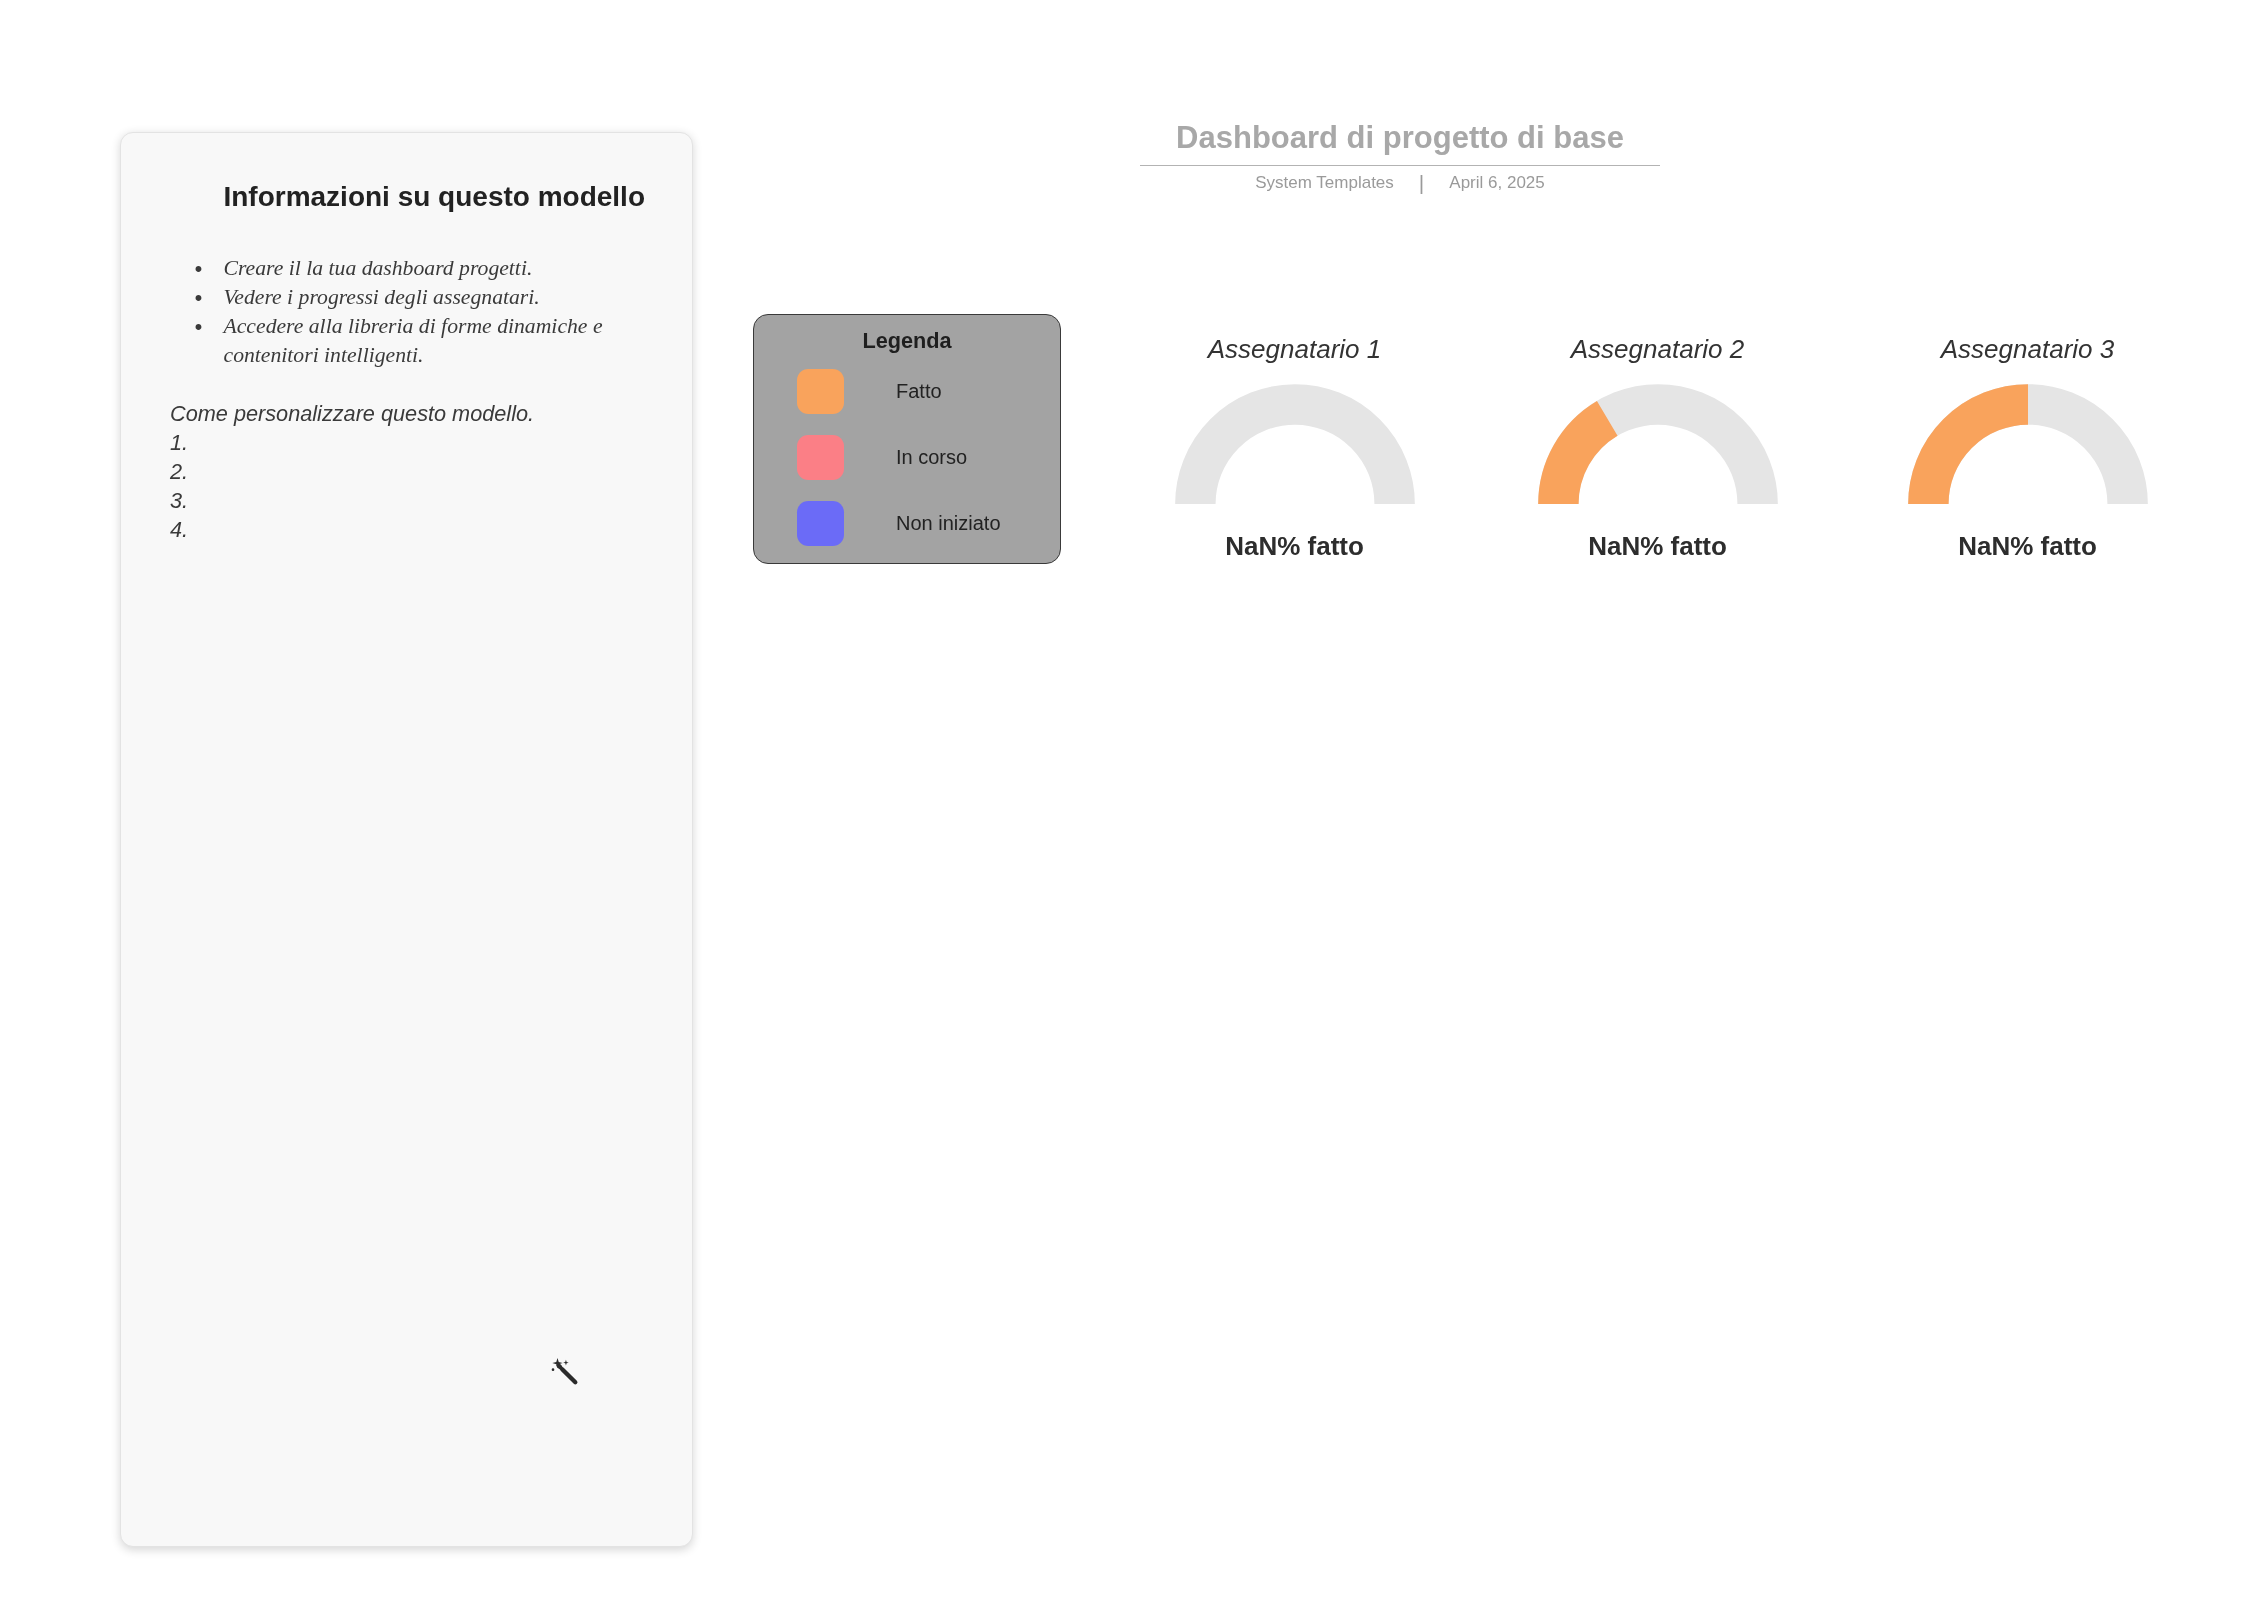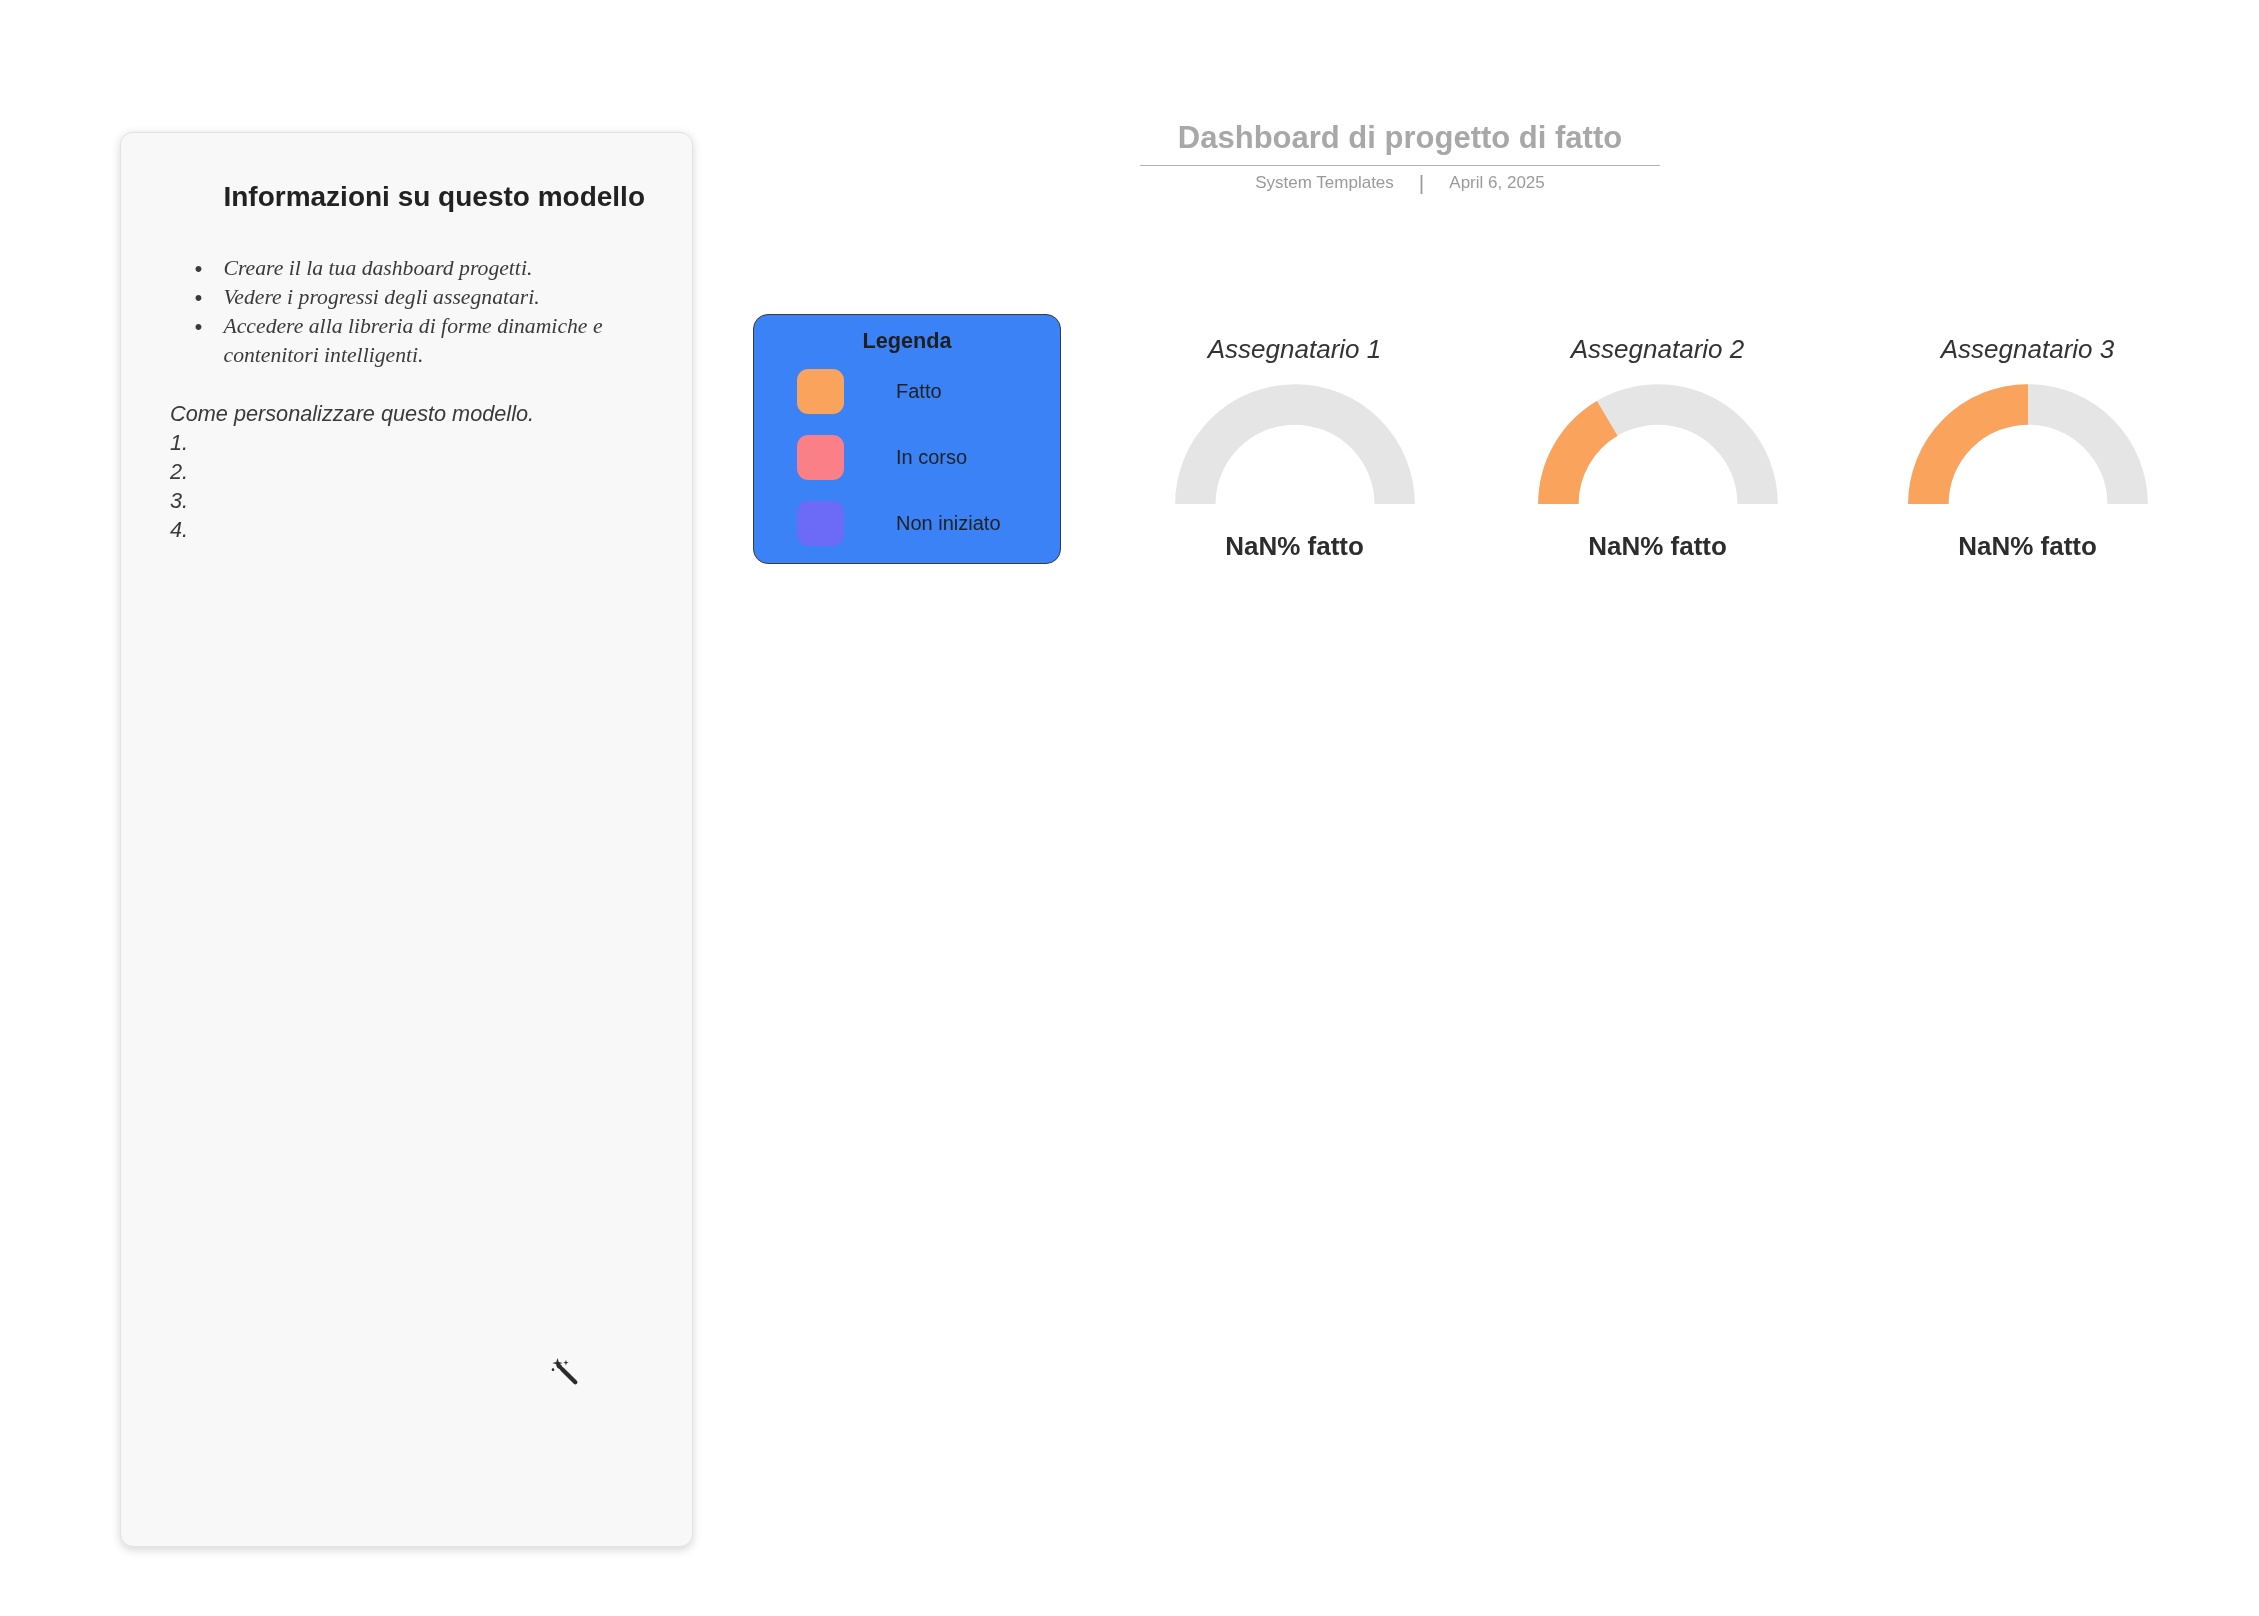--- a/index.html
+++ b/index.html
@@ -41,21 +41,21 @@
   }
   .page-header .subtitle{
     margin-top:6.6px;font-size:17px;color:#9a9a9a;
     display:flex;justify-content:center;align-items:center;gap:25px;
   }
   .subtitle .vbar{display:inline-block;font-size:21px;color:#9a9a9a;line-height:21px;}
 
   
   .legend-box{
     position:absolute;left:753px;top:314px;width:308px;height:250px;
-    background:#3b82f6;border:1.9px solid #3a3a3a;border-radius:15px;box-sizing:border-box;
+    background:#a3a3a3;border:1.9px solid #3a3a3a;border-radius:15px;box-sizing:border-box;
   }
   .legend-title{margin-top:13px;text-align:center;font-weight:bold;font-size:21.7px;color:#1f1f1f;}
   .legend-rows{margin:15px 0 0 43px;}
   .legend-row{display:flex;align-items:center;height:45px;margin-bottom:21px;}
   .swatch{width:47px;height:45px;border-radius:11.3px;flex:0 0 auto;}
   .legend-label{margin-left:52px;font-size:20px;color:#222;}
 
   
   .gauge{position:absolute;top:333px;width:301px;text-align:center;}
   .gauge-title{font-style:italic;font-size:26px;color:#333;line-height:32px;}
@@ -102,21 +102,21 @@
 
 <svg class="wand-icon" viewBox="0 0 32 32">
   <line x1="13" y1="13" x2="27" y2="27" stroke="#2b2b2b" stroke-width="4.6" stroke-linecap="round"></line>
   <line x1="9.2" y1="9.2" x2="11" y2="11" stroke="#2b2b2b" stroke-width="4.6" stroke-linecap="round"></line>
   <path d="M8 1 L9.3 5.2 L13.5 6.5 L9.3 7.8 L8 12 L6.7 7.8 L2.5 6.5 L6.7 5.2 Z" fill="#2b2b2b"></path>
   <path d="M17 3 L17.7 5.3 L20 6 L17.7 6.7 L17 9 L16.3 6.7 L14 6 L16.3 5.3 Z" fill="#2b2b2b"></path>
   <circle cx="3.2" cy="13.5" r="1.4" fill="#2b2b2b"></circle>
 </svg>
 
 <div class="page-header">
-  <h1 class="title">Dashboard di progetto di fatto</h1>
+  <h1 class="title">Dashboard di progetto di base</h1>
   <div class="subtitle">
     <span>System Templates</span>
     <span class="vbar">|</span>
     <span>April 6, 2025</span>
   </div>
 </div>
 
 <div class="legend-box">
   <div class="legend-title">Legenda</div>
   <div class="legend-rows" id="legend-rows">

